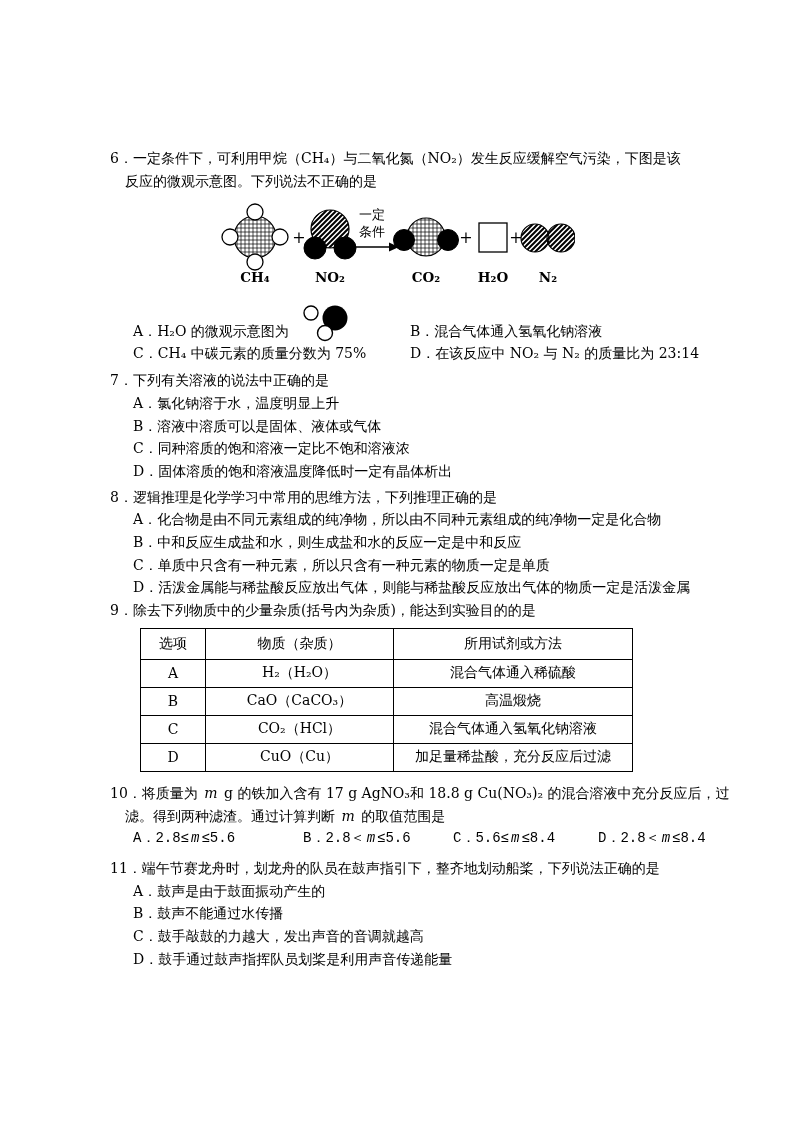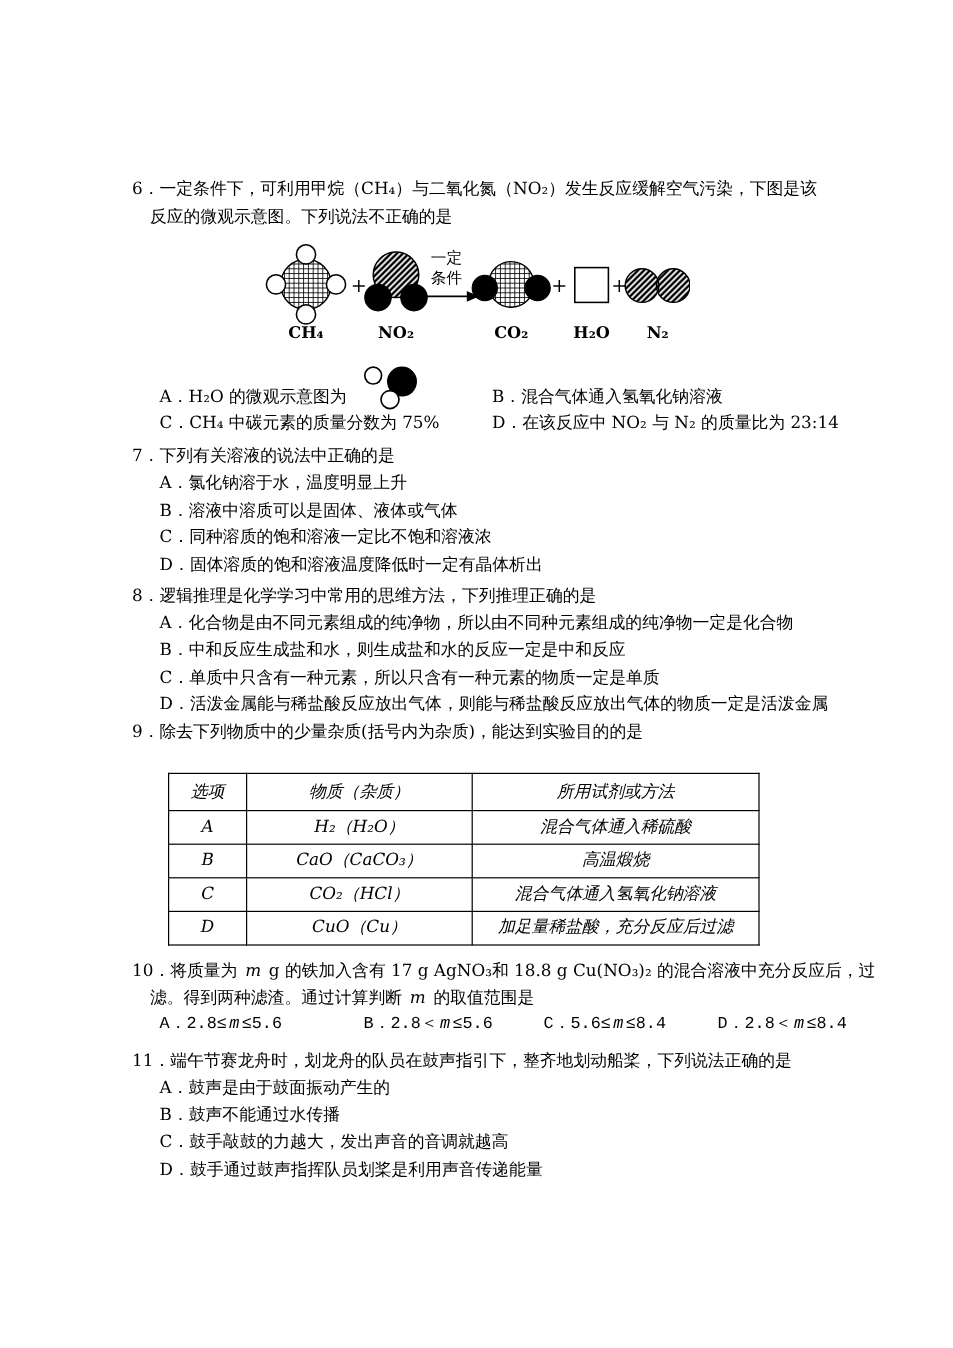--- a/index.html
+++ b/index.html
@@ -32,21 +32,21 @@
 
   
   .q6-opts{margin:8px 0 0 23px;display:grid;grid-template-columns:277px auto;}
   .q6-opts .cell{line-height:22.7px;white-space:nowrap;}
   .q6-opts .row1{height:47px;display:flex;align-items:flex-end;}
   .water{margin:0 0 -3px 4px;}
   .water .atom-small{fill:#fff;stroke:#000;stroke-width:1.4;}
   .water .atom-black-plain{fill:#000;}
 
   
-  .q9-table{border-collapse:collapse;margin:22px 0 0 30px;text-align:center;font-style:italic;}
+  .q9-table{border-collapse:collapse;margin:6px 0 0 30px;text-align:center;}
   .q9-table th,.q9-table td{border:1px solid #000;padding:0;font-weight:normal;font-size:14px;}
   .q9-table th{height:30px;}
   .q9-table td{height:27px;}
   .c1{width:65px;}.c2{width:188px;}.c3{width:239px;}
 
   
   .q10-opts{margin-left:23px;line-height:22.7px;white-space:nowrap;display:flex;font-family:Liberation Mono, monospace;}
   .q10-opt{display:inline-block;}
   .o1{width:170px;}.o2{width:150px;}.o3{width:145px;}
 

